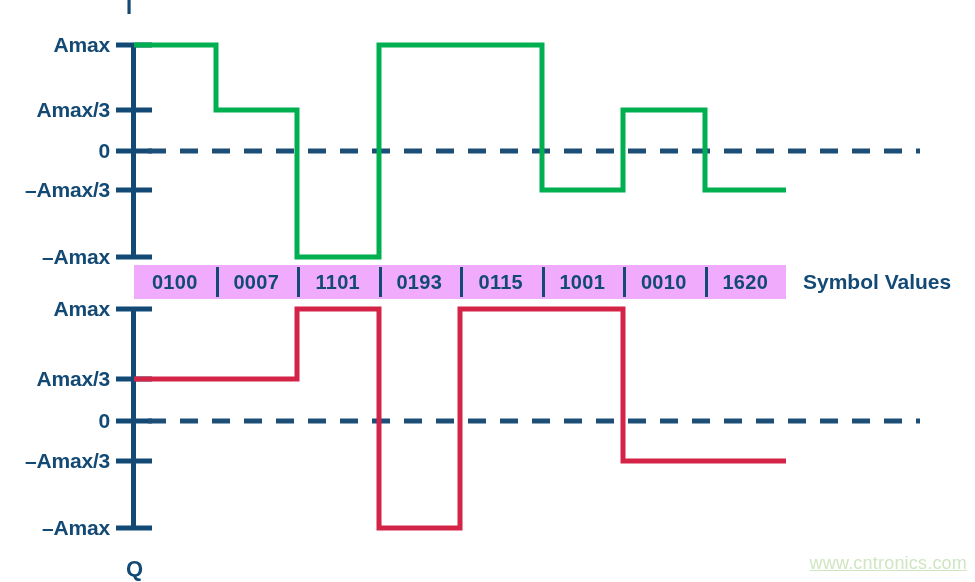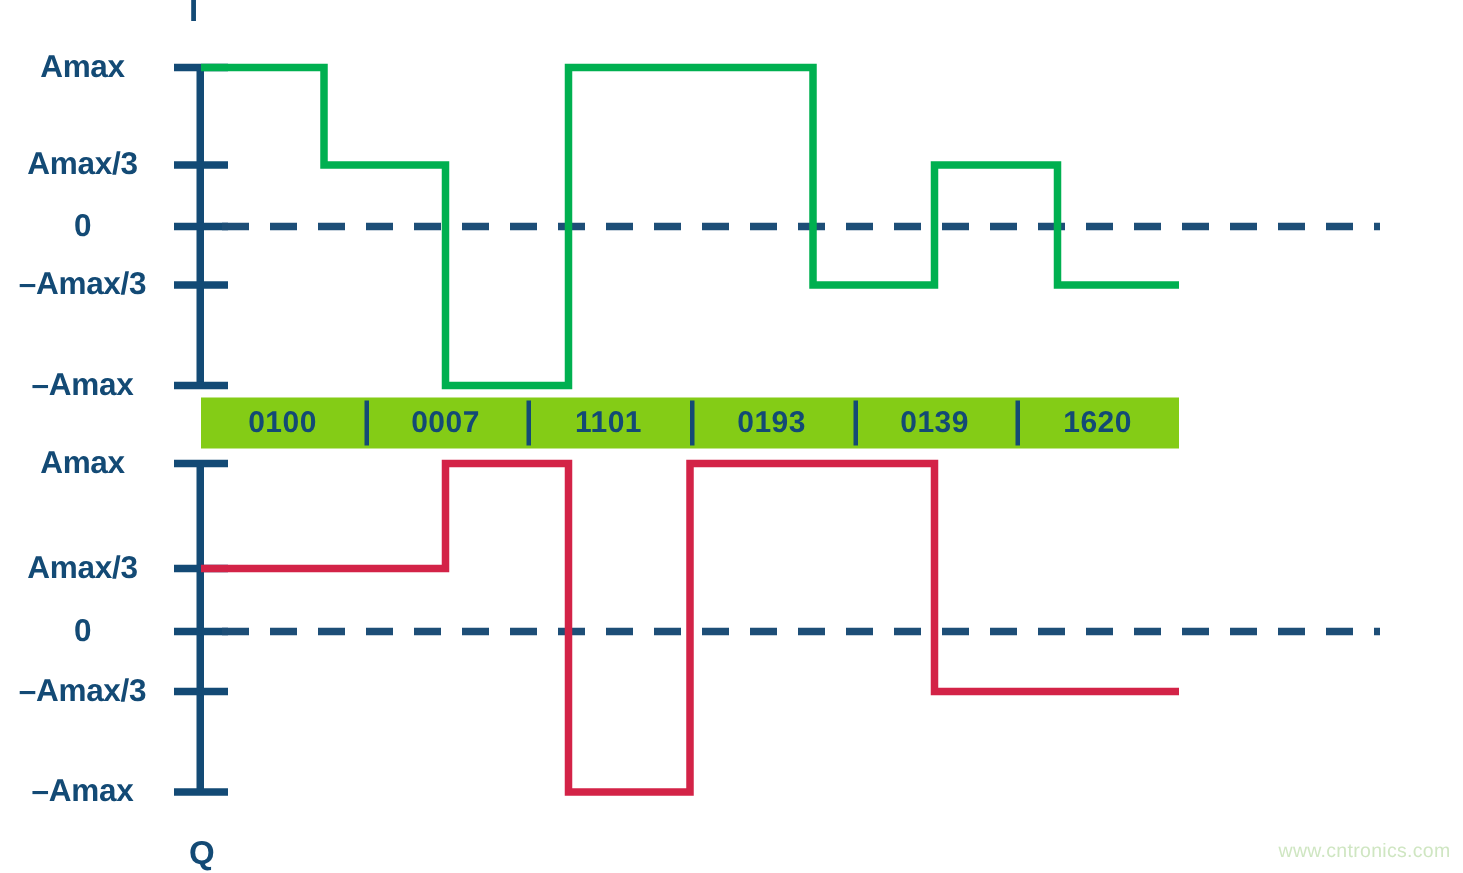--- a/index.html
+++ b/index.html
@@ -12,36 +12,36 @@
   svg.layer{position:absolute;left:0;top:0;width:975px;height:582px;overflow:visible;}
 
   
   .axis-label{
     position:absolute;
     color:#134a75;
     font-size:21px;
     font-weight:bold;
     letter-spacing:-0.2px;
     white-space:nowrap;
-    text-align:center;
+    text-align:right;
     transform:translateY(-50%);
   }
   .axis-name{
     position:absolute;
     color:#134a75;
     font-size:22px;
     font-weight:bold;
   }
 
   
   #symbol-strip{
     position:absolute;
     left:134px; top:265px;
     width:652px; height:34px;
-    background:#84cc16;
+    background:#f0abfc;
     display:flex;
     align-items:center;
   }
   .symbol-cell{
     flex:1 1 0;
     position:relative;
     height:100%;
     display:flex;align-items:center;justify-content:center;
     color:#134a75;
     font-size:20px;
@@ -59,23 +59,24 @@
     display:flex;align-items:center;
     color:#134a75;
     font-size:21px;
     font-weight:bold;
     white-space:nowrap;
   }
   #watermark{
     position:absolute;
     right:8px; bottom:8px;
     color:#cfe6c2;
-    font-size:13px;
+    font-size:18px;
     letter-spacing:0.2px;
     white-space:nowrap;
+    text-decoration:underline;
   }
 </style>
 </head>
 <body>
 
 <div id="stage">
 
   <div class="axis-label" style="left:0;width:110px;top:45px;">Amax</div>
   <div class="axis-label" style="left:0;width:110px;top:110px;">Amax/3</div>
   <div class="axis-label" style="left:0;width:110px;top:151px;">0</div>
@@ -115,19 +116,22 @@
     </g>
 
     <polyline points="134,379 297,379 297,309 379,309 379,528 460,528 460,309 623,309 623,461 786,461" fill="none" stroke="#d32347" stroke-width="5" stroke-linejoin="miter" stroke-linecap="butt"></polyline>
   </svg>
 
   <div id="symbol-strip">
     <div class="symbol-cell">0100</div>
     <div class="symbol-cell">0007</div>
     <div class="symbol-cell">1101</div>
     <div class="symbol-cell">0193</div>
-    <div class="symbol-cell">0139</div>
+    <div class="symbol-cell">0115</div>
+    <div class="symbol-cell">1001</div>
+    <div class="symbol-cell">0010</div>
     <div class="symbol-cell">1620</div>
   </div>
 
+  <div id="symbol-values-label">Symbol Values</div>
 
   <div id="watermark">www.cntronics.com</div>
 </div>
 
 </body></html>

